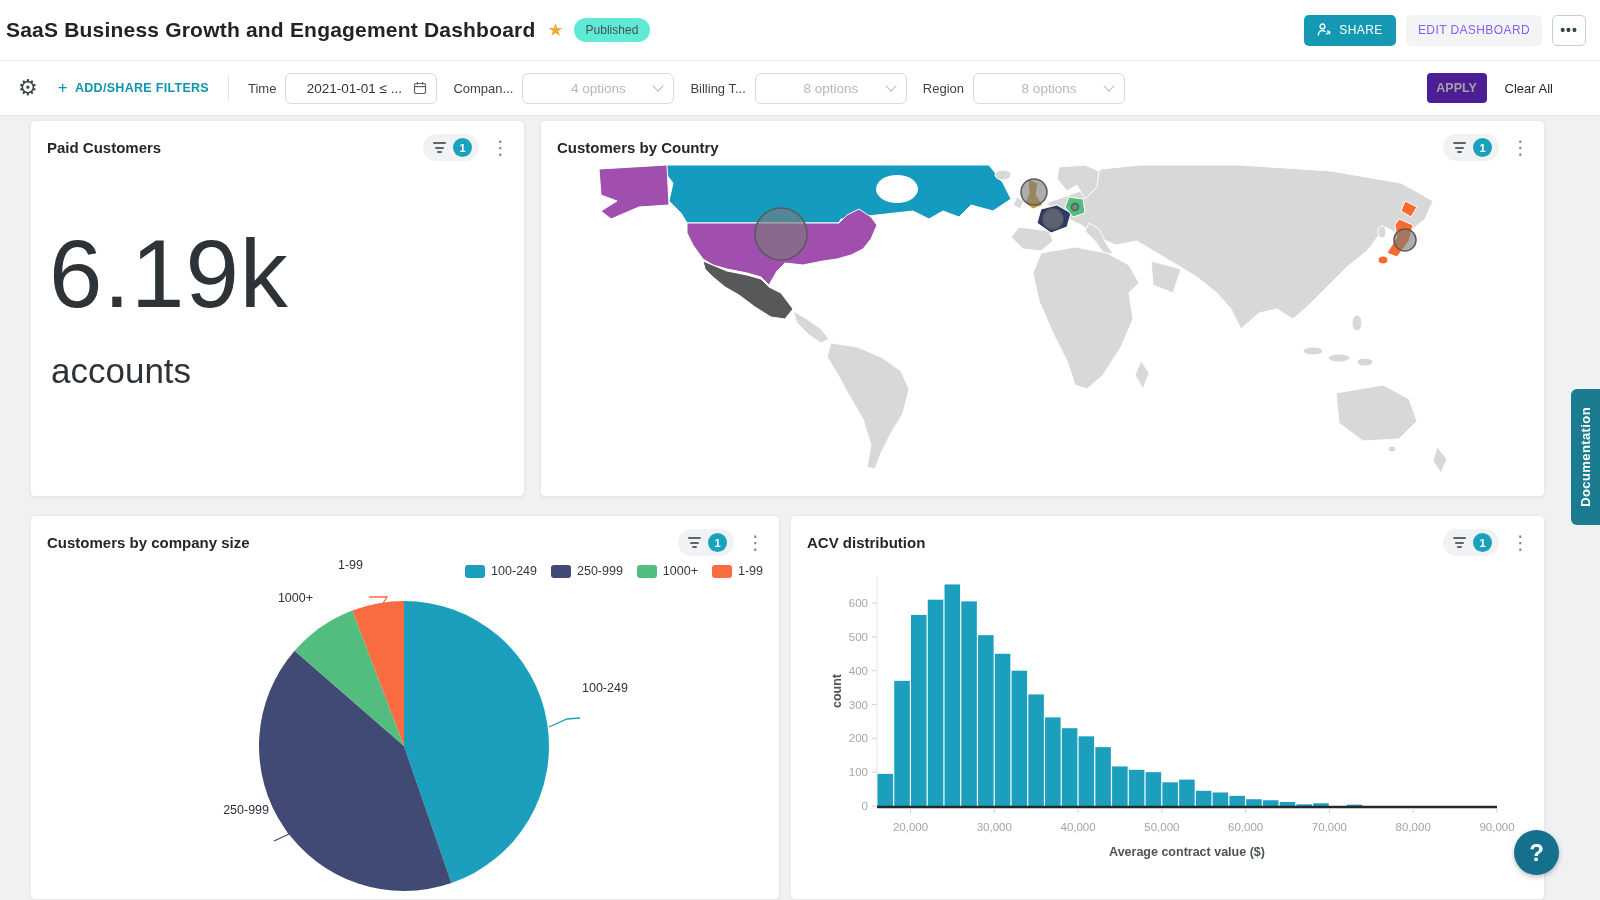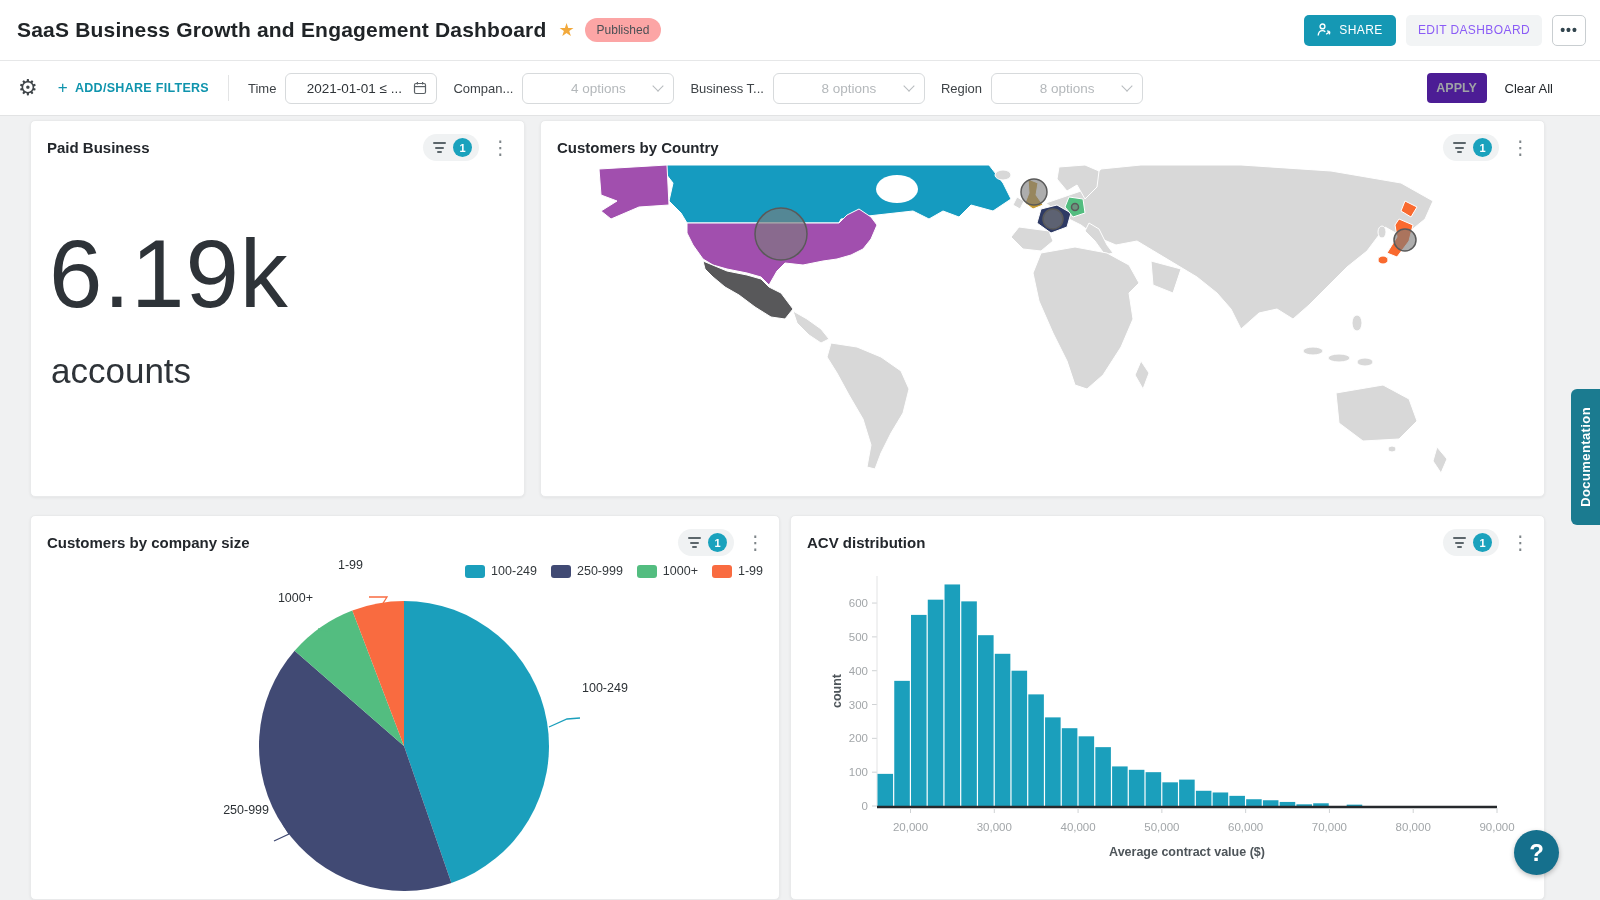--- a/index.html
+++ b/index.html
@@ -2,23 +2,23 @@
 <html><head>
 <meta charset="utf-8">
 <style>
   * { margin:0; padding:0; box-sizing:border-box; }
   html,body { width:1600px; height:900px; overflow:hidden;
     font-family:"Liberation Sans","DejaVu Sans",sans-serif; background:#f0f1f2; }
 
   
   .topbar { position:absolute; left:0; top:0; width:1600px; height:61px;
     background:#fff; border-bottom:1px solid #e6e7e8; display:flex; align-items:center; z-index:5;}
-  .dash-title { font-size:21px; font-weight:700; color:#202427; margin-left:17px; letter-spacing:.2px;}
+  .dash-title { font-size:21px; font-weight:700; color:#202427; margin-left:6px; letter-spacing:.2px;}
   .star { color:#f2a93b; font-size:18px; margin-left:12px; }
-  .pub-badge { margin-left:10px; background:#fca5a5; color:#4b5055; font-size:12px;
+  .pub-badge { margin-left:10px; background:#5eead4; color:#4b5055; font-size:12px;
     padding:5px 12px; border-radius:13px; }
   .topbar-right { margin-left:auto; display:flex; align-items:center; gap:10px; margin-right:14px;}
   .btn { height:31px; border-radius:5px; display:flex; align-items:center; justify-content:center;
     font-size:12px; font-weight:400; letter-spacing:.4px; cursor:pointer; }
   .btn-share { background:#1598b4; color:#fff; width:92px; gap:7px;}
   .btn-edit  { background:#f2f4f5; color:#8b5cf6; width:136px; }
   .btn-more  { background:#fff; border:1px solid #c9ced1; color:#32454e; width:34px;
     font-size:14px; font-weight:700; letter-spacing:1px;}
 
   
@@ -139,21 +139,21 @@
 
   <div class="f-group">
     <span class="f-label">Compan...</span>
     <div class="f-input dd">
       <span class="val">4 options</span>
       <span class="chev"></span>
     </div>
   </div>
 
   <div class="f-group">
-    <span class="f-label">Business T...</span>
+    <span class="f-label">Billing T...</span>
     <div class="f-input dd">
       <span class="val">8 options</span>
       <span class="chev"></span>
     </div>
   </div>
 
   <div class="f-group">
     <span class="f-label">Region</span>
     <div class="f-input dd">
       <span class="val">8 options</span>
@@ -162,21 +162,21 @@
   </div>
 
   <div class="fb-right">
     <div class="btn-apply">APPLY</div>
     <div class="clear-all">Clear All</div>
   </div>
 </div>
 
 <div class="card" id="card-paid">
   <div class="card-head">
-    <span class="card-title">Paid Business</span>
+    <span class="card-title">Paid Customers</span>
     <span class="card-head-right">
       <span class="filter-chip">
         <span class="funnel">
             <i></i>
             <i></i>
             <i></i>
           </span>
         <span class="chip-badge">1</span>
       </span>
       <span class="kebab">⋮</span>

